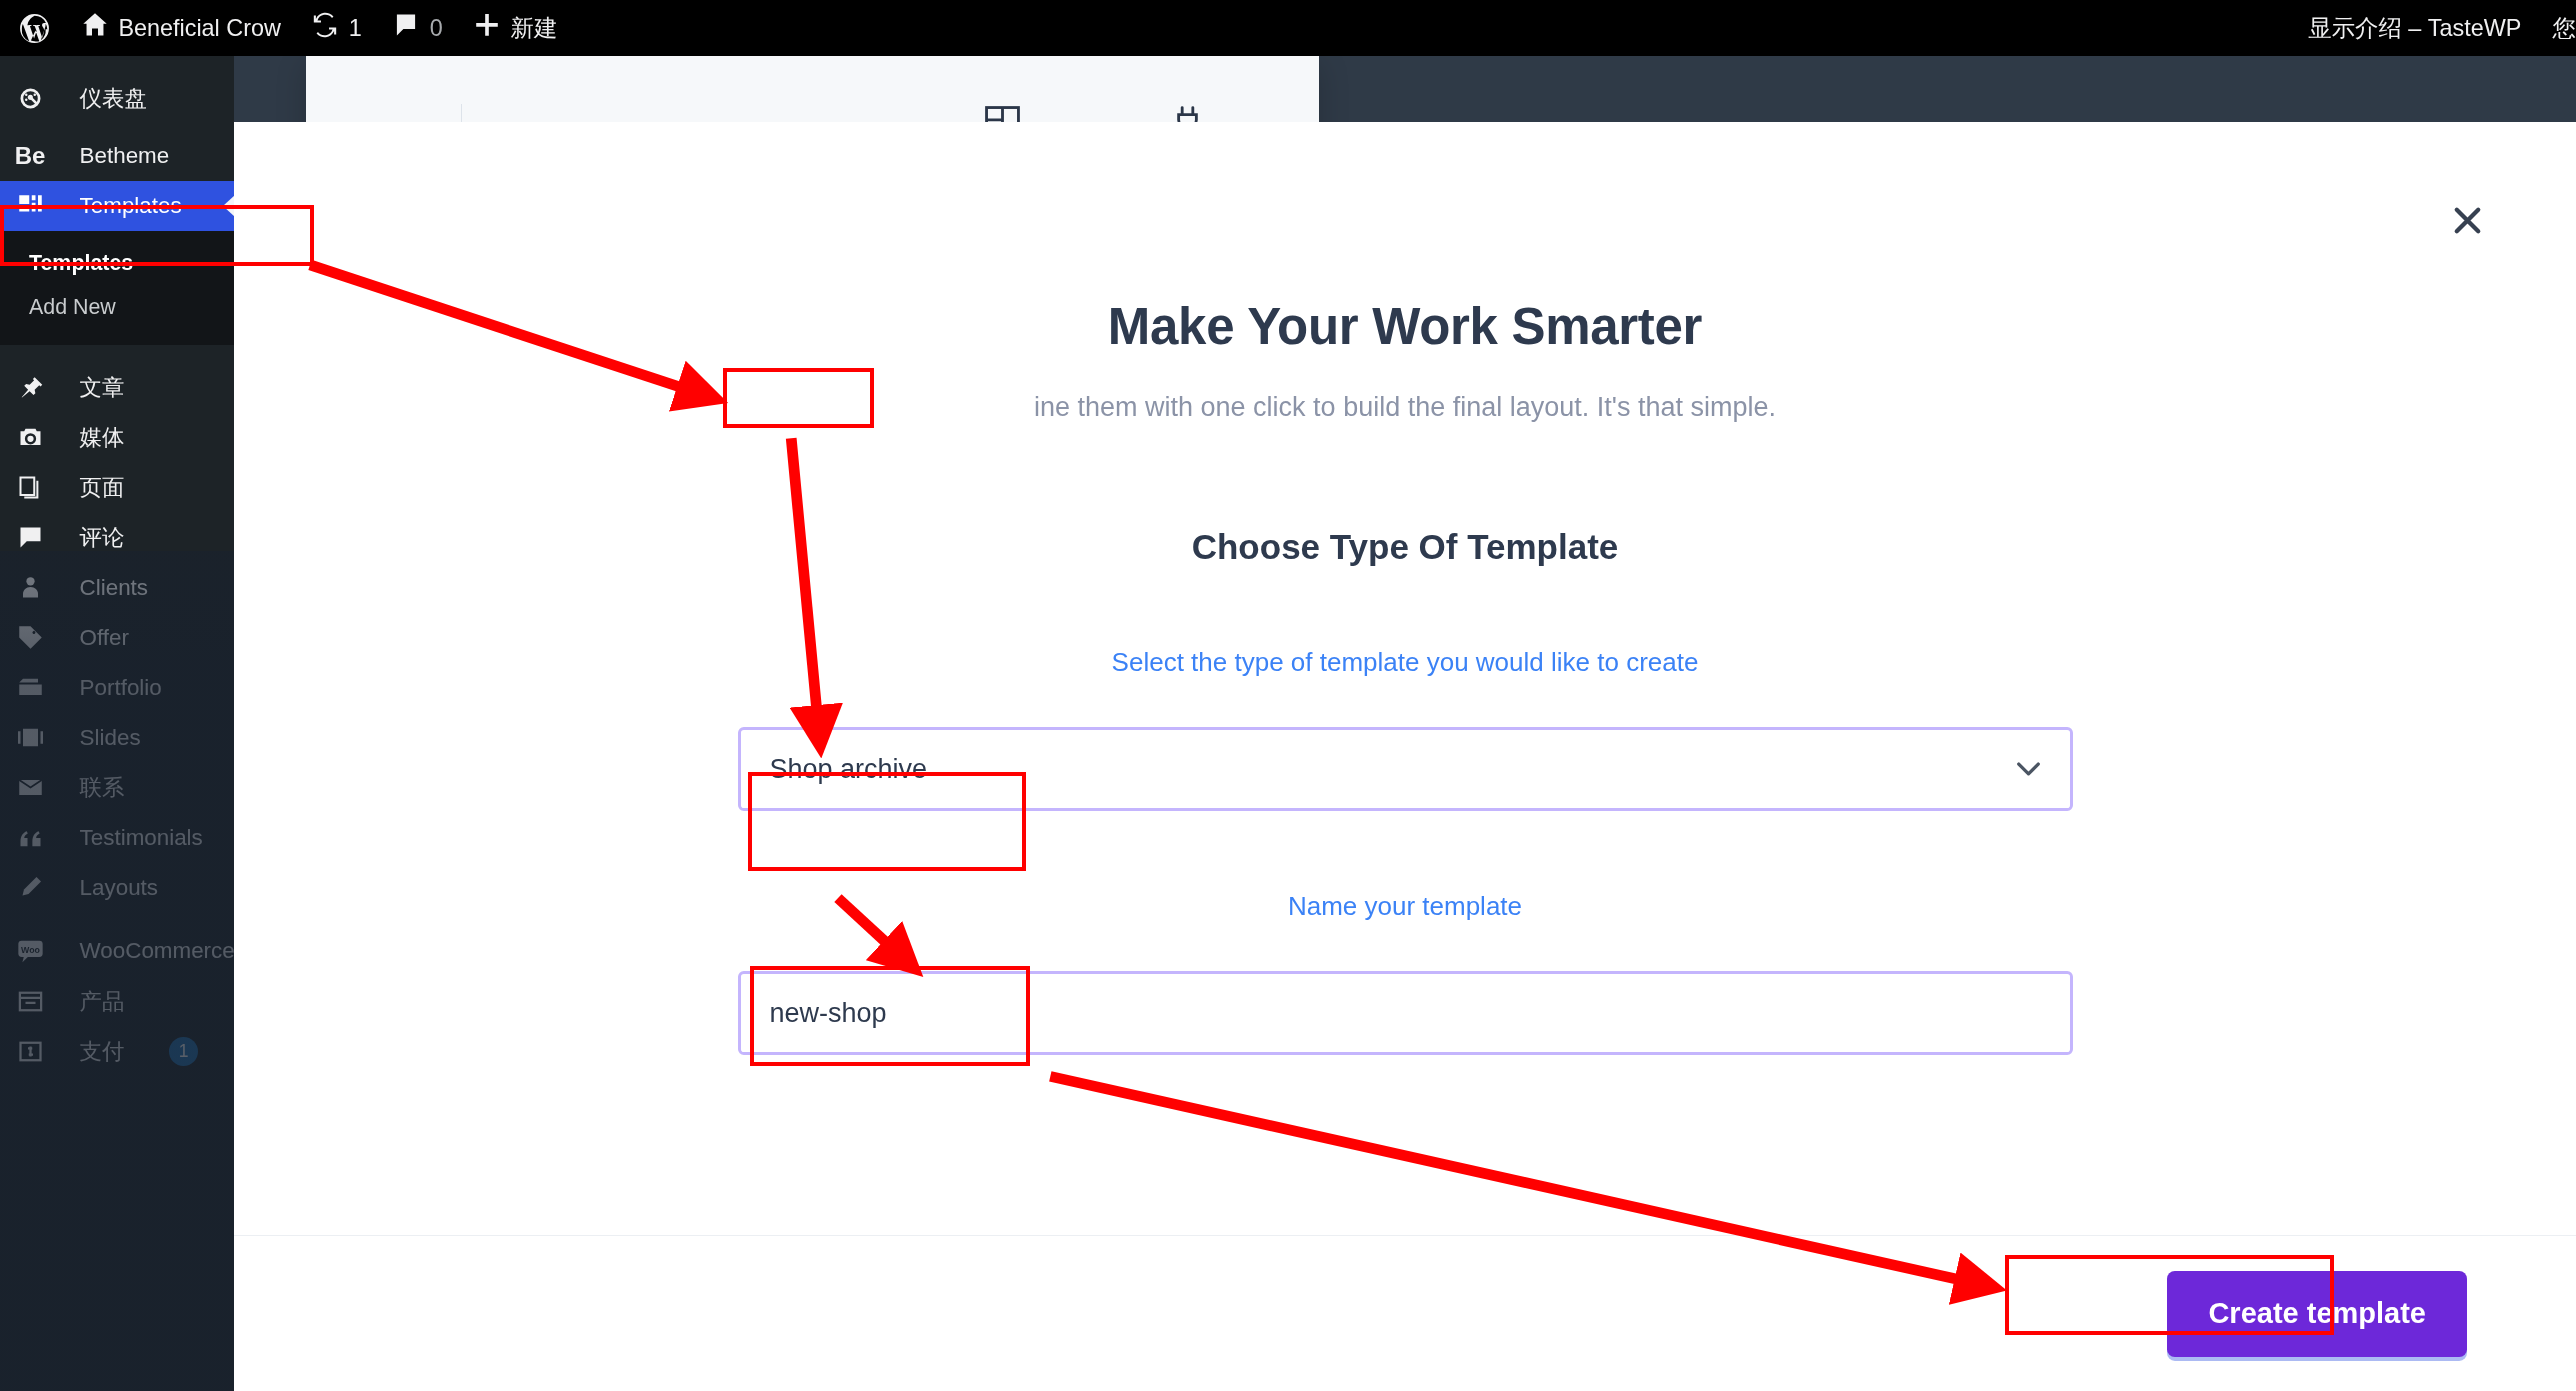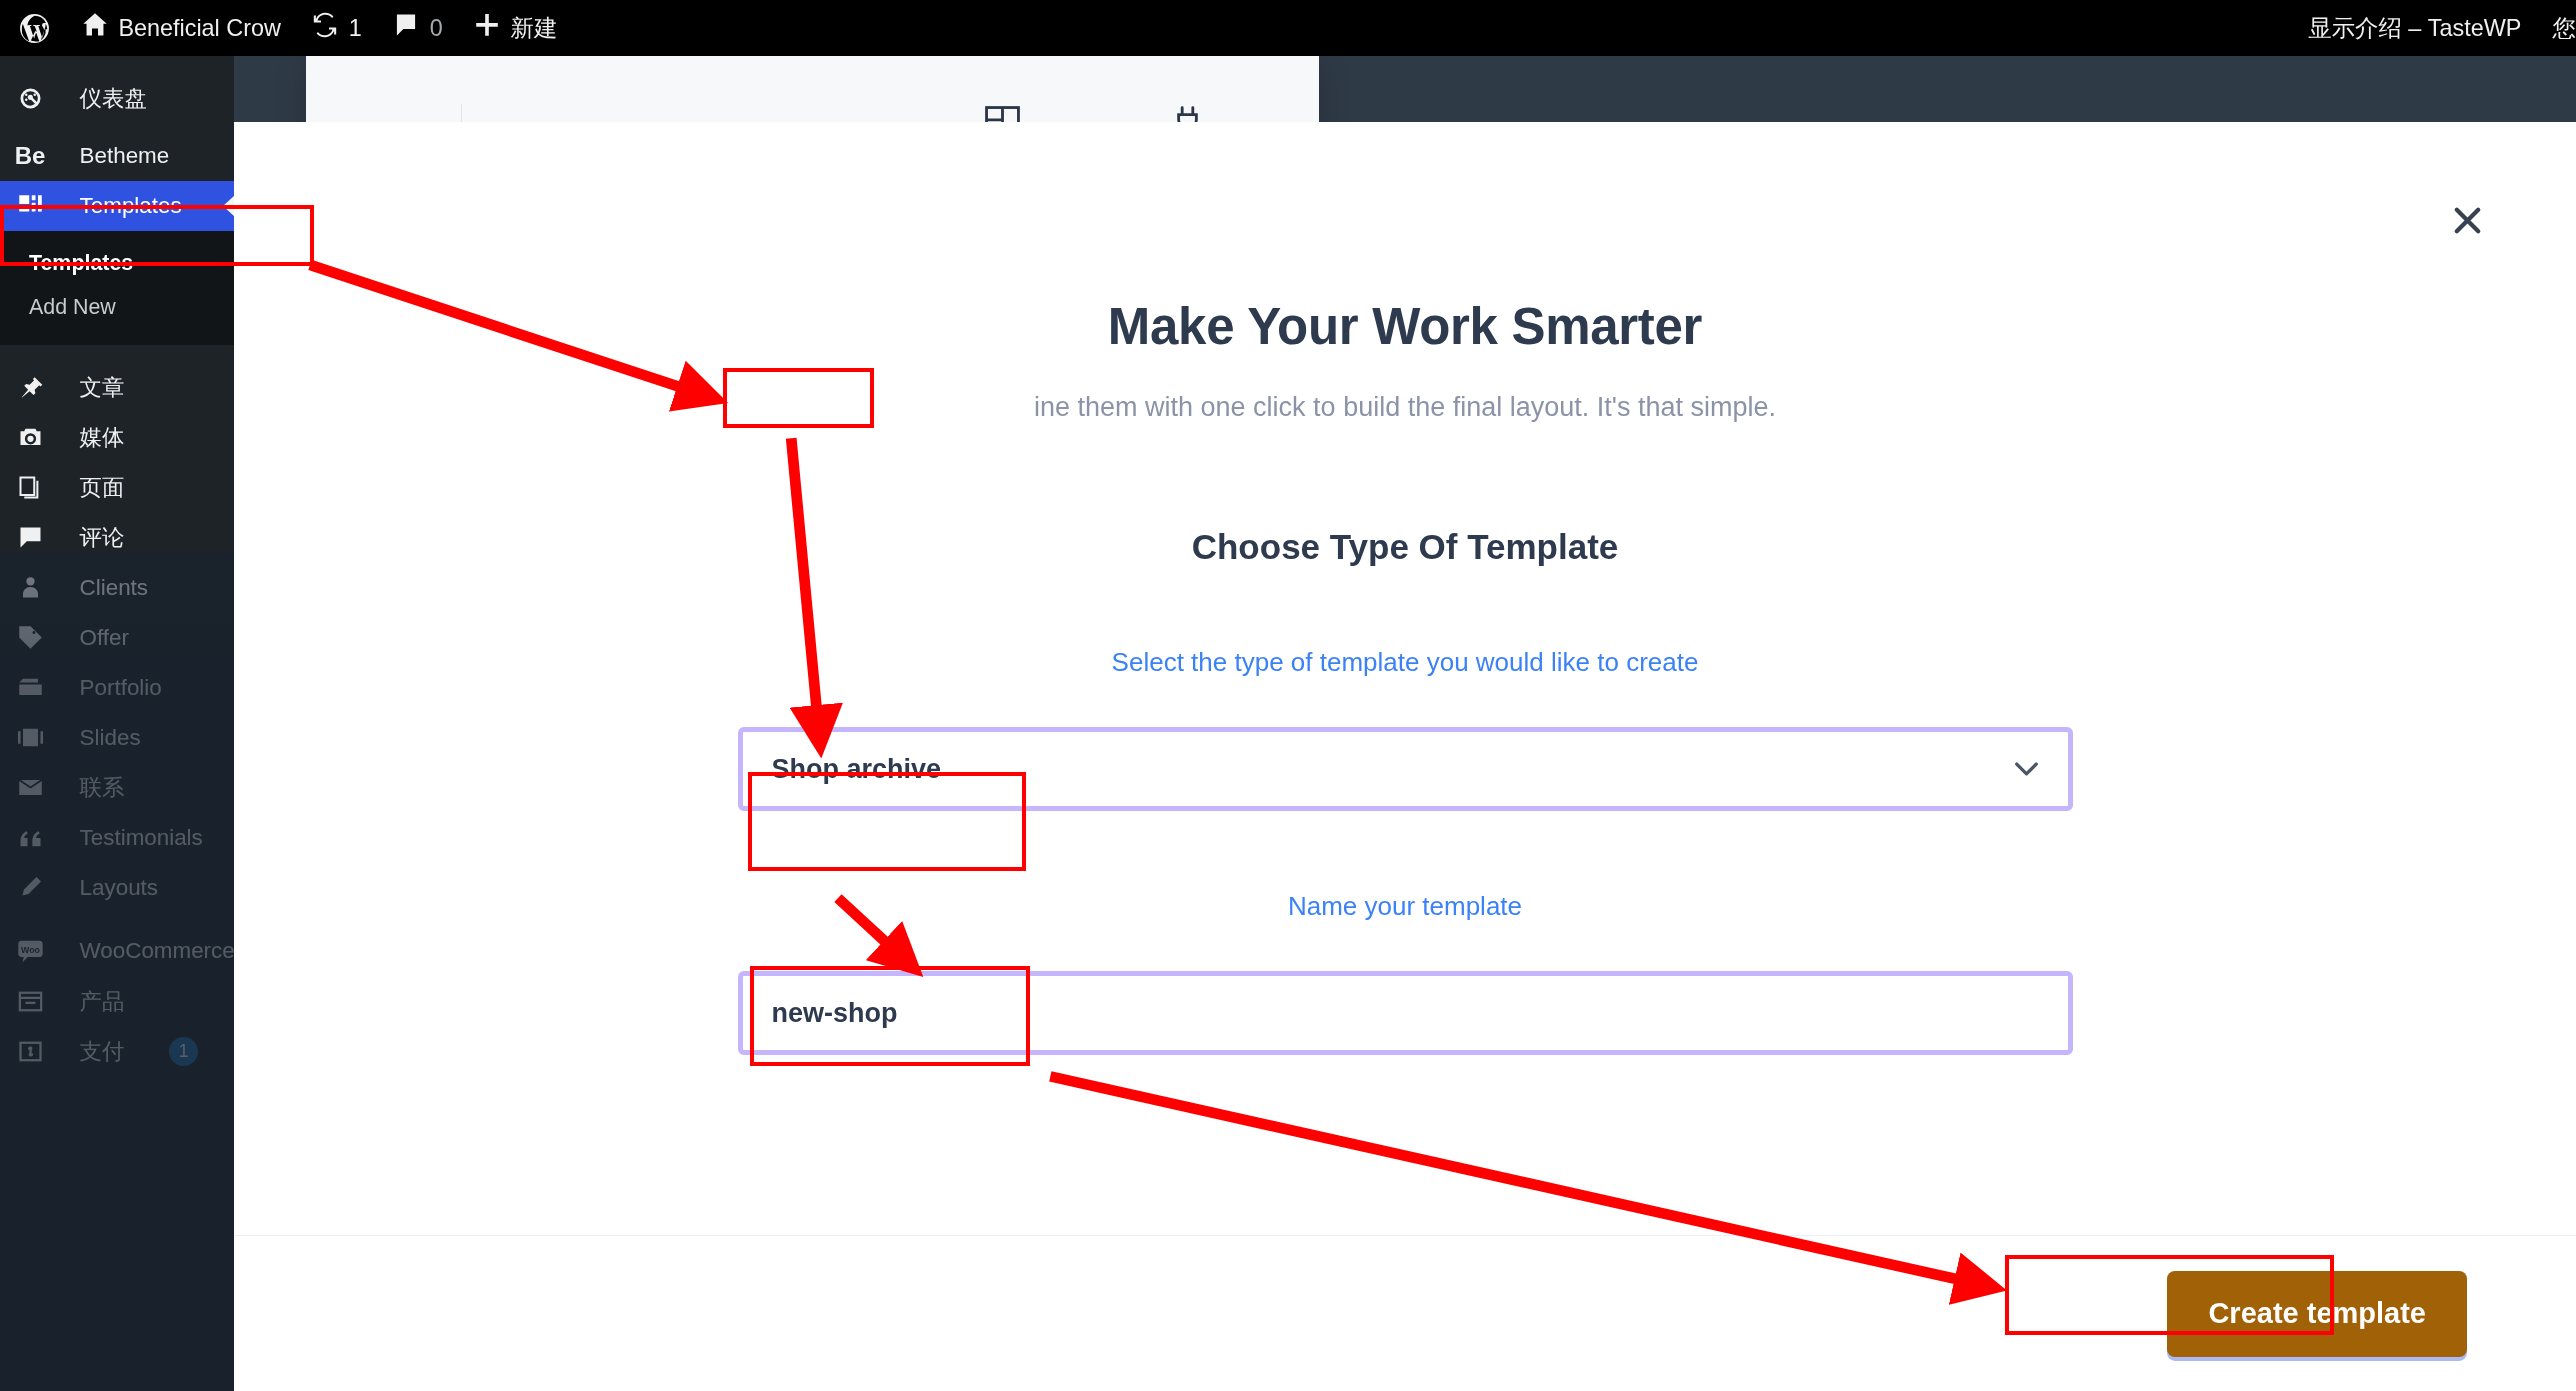--- a/index.html
+++ b/index.html
@@ -136,35 +136,35 @@
   }
   .modal-hero { padding-top: 175px; text-align: center; }
   .modal-h1 { font-size: 51px; font-weight: bold; color: #2e3a4e; letter-spacing: -0.3px; }
   .modal-sub { margin-top: 36px; font-size: 27px; color: #8b93a7; }
   .modal-h2 { margin-top: 104px; font-size: 35px; font-weight: bold; color: #2e3a4e; }
   .field-label {
     margin-top: 60px; text-align: center; font-size: 26px; color: #3b82f6;
   }
   .field-wrap { display: flex; justify-content: center; margin-top: 29px; }
   .field {
-    width: 1335px; height: 84px; background: #fff; border: 5px solid #c4b5fd;
+    width: 1335px; height: 84px; background: #fff; border: 3px solid #c4b5fd;
     border-radius: 5.8px; display: flex; align-items: center; padding: 0 29px;
-    font-size: 27px; color: #2e3a4e; position: relative; font-weight: bold;
+    font-size: 27px; color: #2e3a4e; position: relative;
   }
   .field .chev { position: absolute; right: 27px; top: 50%; transform: translateY(-50%); color: #4b5563; }
   .modal-footer {
     position: absolute; left: 0; bottom: 0; width: 2342px; height: 156px;
     border-top: 1px solid #eceff3; display: flex; align-items: center;
     justify-content: flex-end; gap: 23.4px; padding-right: 109px; background: #fff;
   }
   .btn {
     height: 86px; border-radius: 7.8px; display: flex; align-items: center; justify-content: center;
     font-size: 29px; font-weight: bold; padding: 0 41px;
   }
-  .btn-primary { background: #a16207; color: #fff; box-shadow: 0 3.9px 0 rgba(47,82,224,.4); text-align: center; }
+  .btn-primary { background: #6d28d9; color: #fff; box-shadow: 0 3.9px 0 rgba(47,82,224,.4); text-align: center; }
   .btn-ghost { background: #eceff4; color: #2e3a4e; }
 
   
   .ann { position: absolute; z-index: 60; pointer-events: none; }
   .ann-box { border: 4.9px solid #ff0000; }
   .ann-svg { position: absolute; left: 0; top: 0; width: 2576px; height: 1391px; z-index: 59; pointer-events: none; }
 </style>
 </head>
 <body>
 

